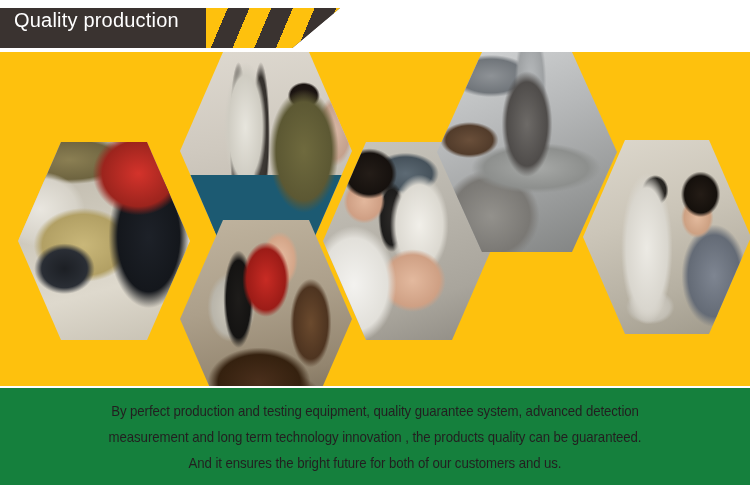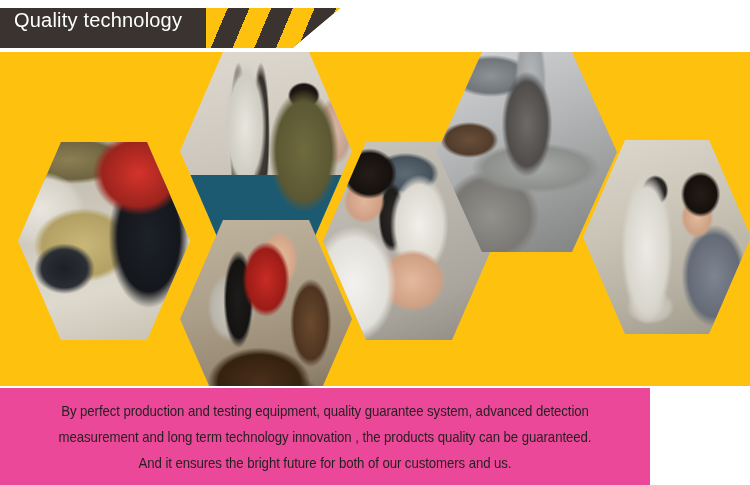--- a/index.html
+++ b/index.html
@@ -166,23 +166,23 @@
       radial-gradient(ellipse 9% 9% at 43% 26%, #3c3a36 0%, #262421 70%, rgba(38,36,33,0) 88%),
       radial-gradient(ellipse 16% 10% at 40% 86%, #d8d4ca 0%, #c2beb4 72%, rgba(194,190,180,0) 90%),
       linear-gradient(162deg, #ddd8cd 0%, #cbc5b8 40%, #b6b0a2 72%, #9d9788 100%);
   }
 
   
   .caption {
     position: absolute;
     left: 0;
     top: 388px;
-    width: 650px;
+    width: 750px;
     height: 97px;
-    background: #ec4899;
+    background: #15803d;
     padding-top: 10px;
     box-sizing: border-box;
   }
   .caption-line {
     color: #231f20;
     font-size: 14.4px;
     line-height: 26px;
     text-align: center;
     white-space: nowrap;
     font-family: "Liberation Sans", sans-serif;
@@ -193,21 +193,21 @@
 </style>
 </head>
 <body>
 
 <div id="page">
 
   <div class="header-banner">
     <div class="banner-bg"></div>
     <div class="header-stripes"></div>
   </div>
-  <div class="banner-title">Quality technology</div>
+  <div class="banner-title">Quality production</div>
 
   <div class="yellow-stage">
 
     <div class="hex" style="left:18px; top:90px; width:172px; height:198px;">
       <div class="hex-img img-flaw"></div>
     </div>
 
     <div class="hex" style="left:180px; top:0px; width:172px; height:198px;">
       <div class="hex-img img-utm"></div>
     </div>

